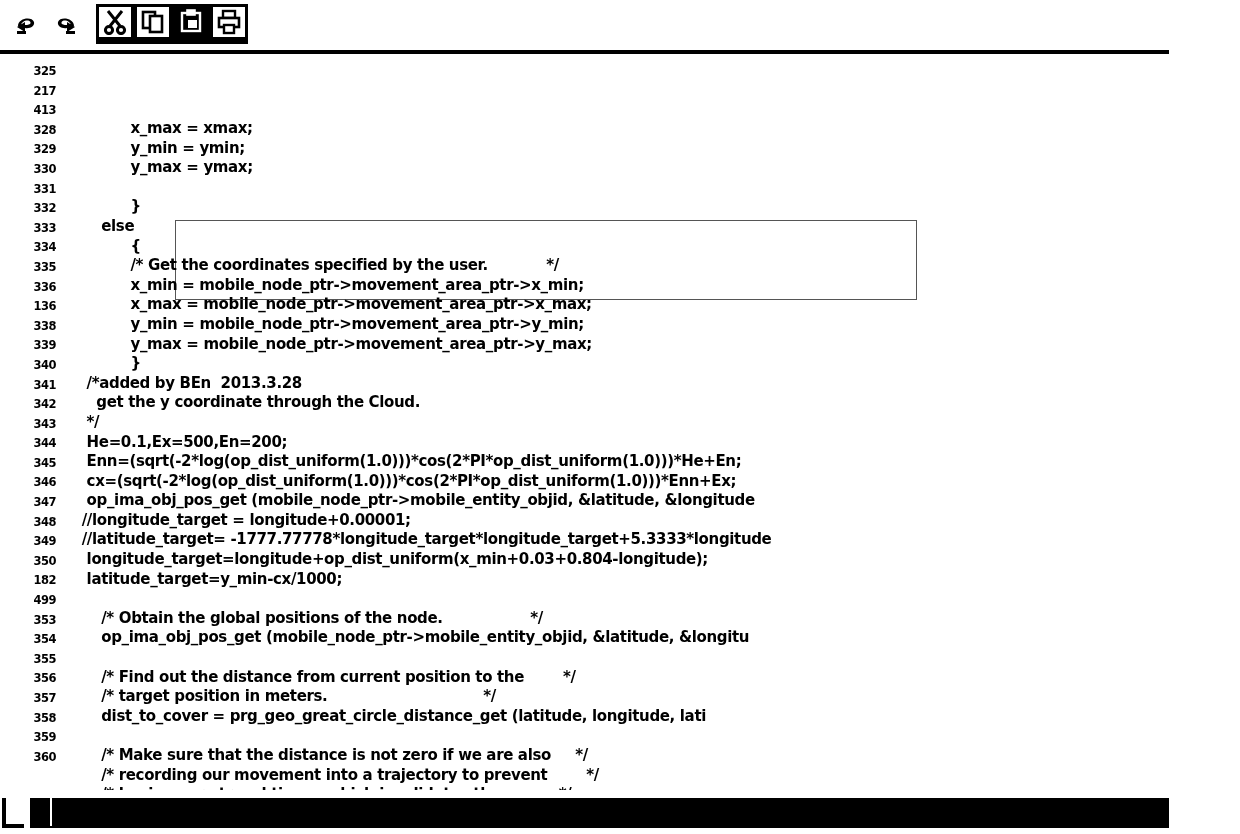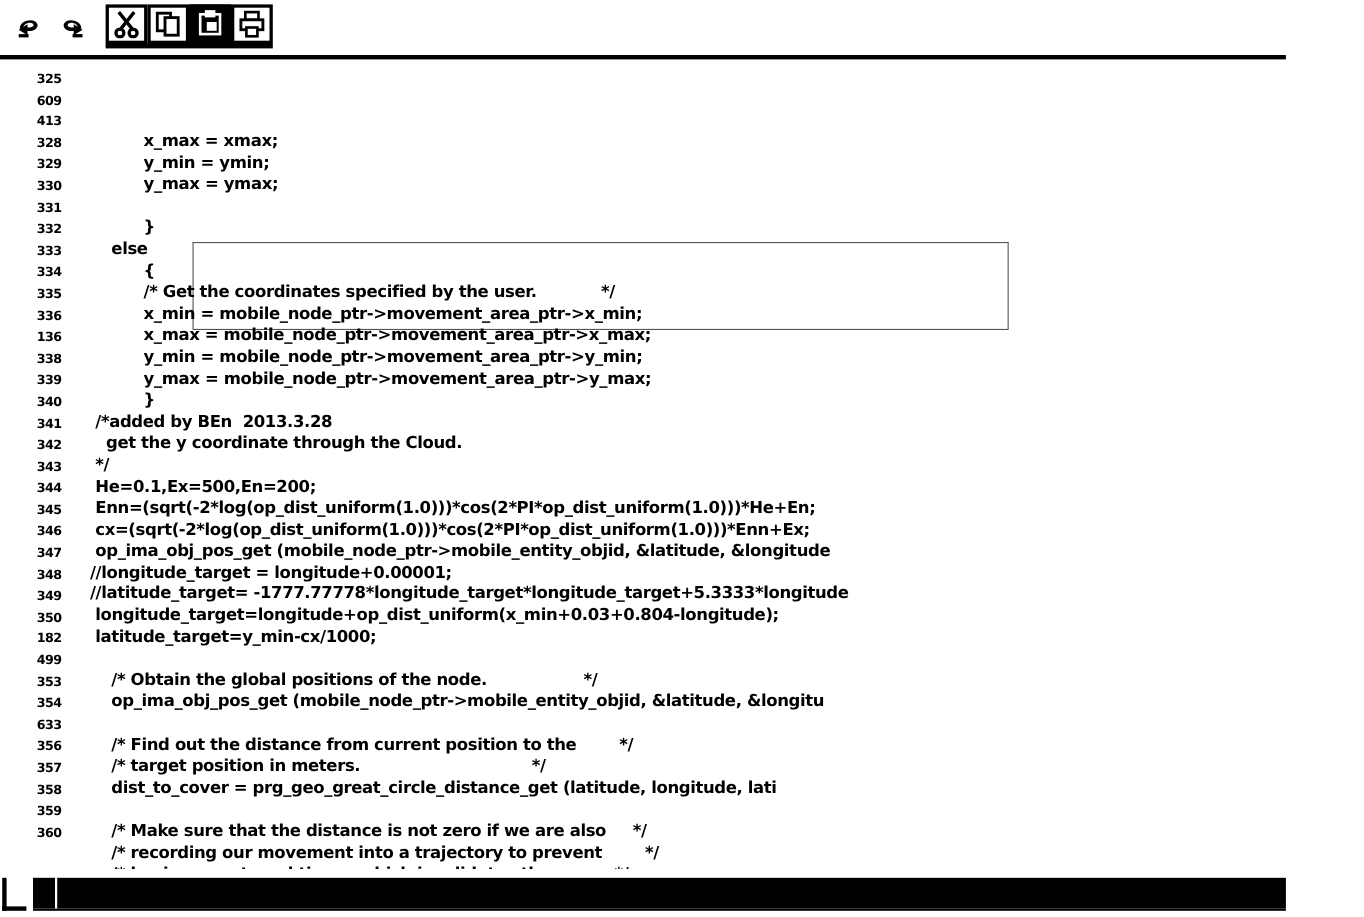--- a/index.html
+++ b/index.html
@@ -252,21 +252,21 @@
     </div>
   </div>
 </div>
 
 <div class="editor">
 
   <div class="code-area">
 
     <div class="gutter" id="gutter">
         <div class="ln">325</div>
-        <div class="ln">609</div>
+        <div class="ln">217</div>
         <div class="ln">413</div>
         <div class="ln">328</div>
         <div class="ln">329</div>
         <div class="ln">330</div>
         <div class="ln">331</div>
         <div class="ln">332</div>
         <div class="ln">333</div>
         <div class="ln">334</div>
         <div class="ln">335</div>
         <div class="ln">336</div>
@@ -281,21 +281,21 @@
         <div class="ln">345</div>
         <div class="ln">346</div>
         <div class="ln">347</div>
         <div class="ln">348</div>
         <div class="ln">349</div>
         <div class="ln">350</div>
         <div class="ln">182</div>
         <div class="ln">499</div>
         <div class="ln">353</div>
         <div class="ln">354</div>
-        <div class="ln">633</div>
+        <div class="ln">355</div>
         <div class="ln">356</div>
         <div class="ln">357</div>
         <div class="ln">358</div>
         <div class="ln">359</div>
         <div class="ln">360</div>
       </div>
 
     <div class="code" id="codebox">
       <div class="sel-box"></div>
     <div class="cl">            x_max = xmax;</div><div class="cl">            y_min = ymin;</div><div class="cl">            y_max = ymax;</div><div class="cl"></div><div class="cl">            }</div><div class="cl">      else</div><div class="cl">            {</div><div class="cl">            /* Get the coordinates specified by the user.            */</div><div class="cl">            x_min = mobile_node_ptr-&gt;movement_area_ptr-&gt;x_min;</div><div class="cl">            x_max = mobile_node_ptr-&gt;movement_area_ptr-&gt;x_max;</div><div class="cl">            y_min = mobile_node_ptr-&gt;movement_area_ptr-&gt;y_min;</div><div class="cl">            y_max = mobile_node_ptr-&gt;movement_area_ptr-&gt;y_max;</div><div class="cl">            }</div><div class="cl">   /*added by BEn  2013.3.28</div><div class="cl">     get the y coordinate through the Cloud.</div><div class="cl">   */</div><div class="cl">   He=0.1,Ex=500,En=200;</div><div class="cl">   Enn=(sqrt(-2*log(op_dist_uniform(1.0)))*cos(2*PI*op_dist_uniform(1.0)))*He+En;</div><div class="cl">   cx=(sqrt(-2*log(op_dist_uniform(1.0)))*cos(2*PI*op_dist_uniform(1.0)))*Enn+Ex;</div><div class="cl">   op_ima_obj_pos_get (mobile_node_ptr-&gt;mobile_entity_objid, &amp;latitude, &amp;longitude</div><div class="cl">  //longitude_target = longitude+0.00001;</div><div class="cl">  //latitude_target= -1777.77778*longitude_target*longitude_target+5.3333*longitude</div><div class="cl">   longitude_target=longitude+op_dist_uniform(x_min+0.03+0.804-longitude);</div><div class="cl">   latitude_target=y_min-cx/1000;</div><div class="cl"></div><div class="cl">      /* Obtain the global positions of the node.                  */</div><div class="cl">      op_ima_obj_pos_get (mobile_node_ptr-&gt;mobile_entity_objid, &amp;latitude, &amp;longitu</div><div class="cl"></div><div class="cl">      /* Find out the distance from current position to the        */</div><div class="cl">      /* target position in meters.                                */</div><div class="cl">      dist_to_cover = prg_geo_great_circle_distance_get (latitude, longitude, lati</div><div class="cl"></div><div class="cl">      /* Make sure that the distance is not zero if we are also     */</div><div class="cl">      /* recording our movement into a trajectory to prevent        */</div><div class="cl">      /* having zero travel times, which invalidates the            */</div></div>

